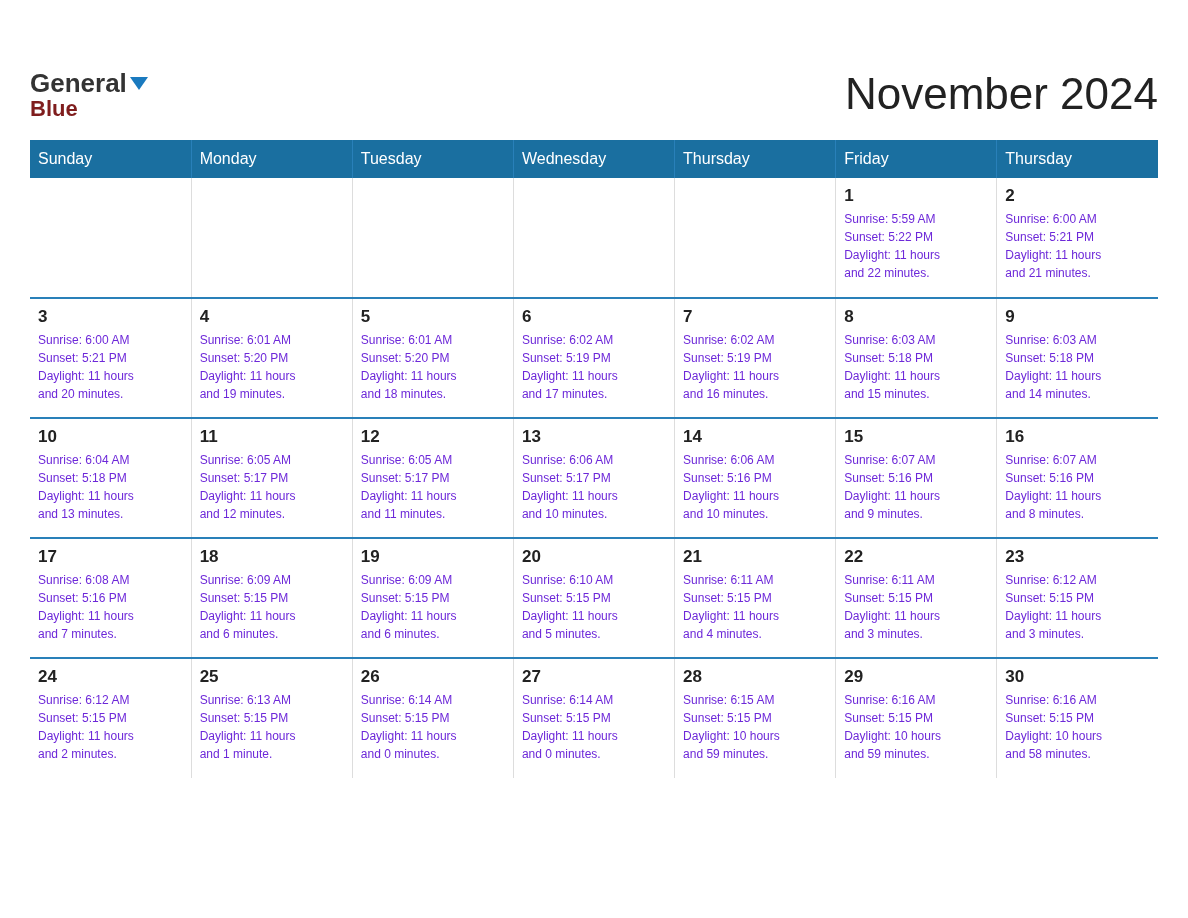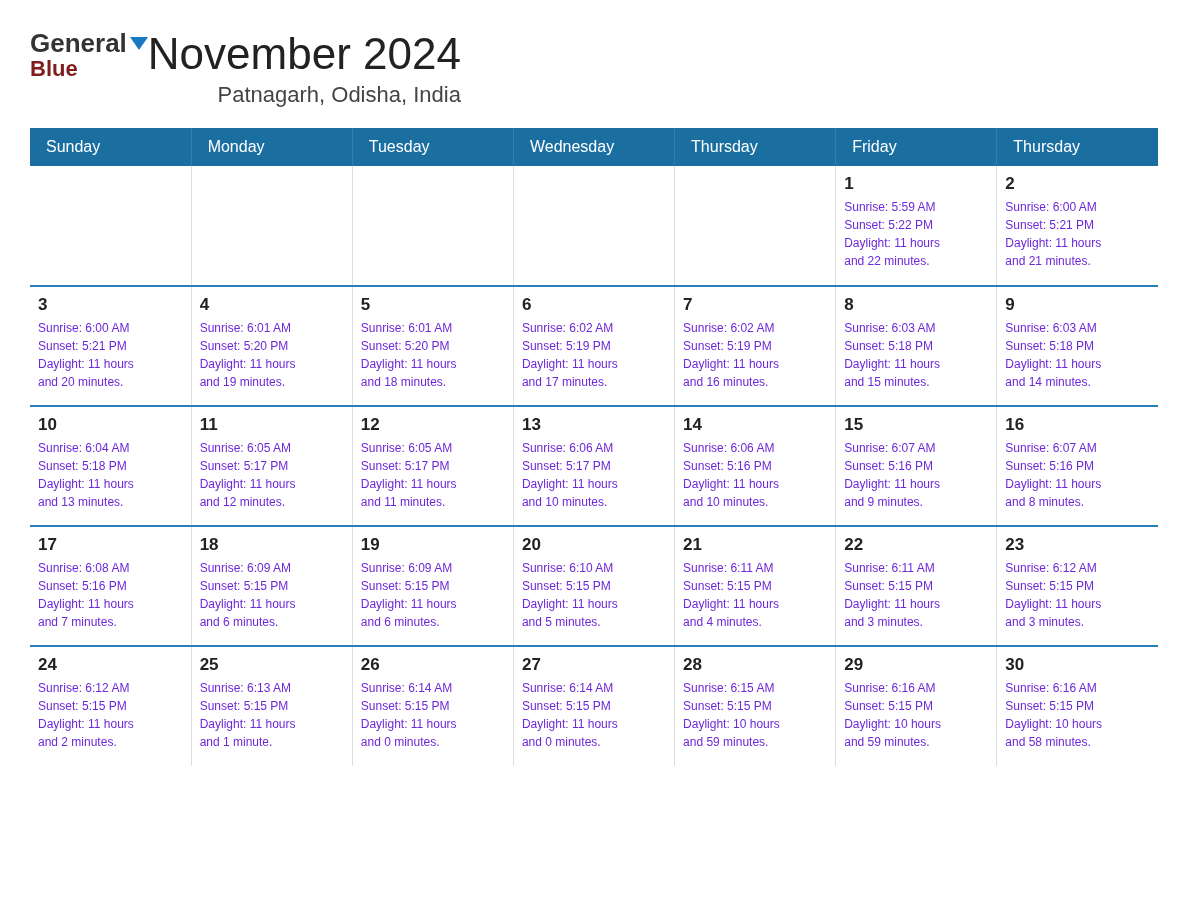--- a/index.html
+++ b/index.html
@@ -4,22 +4,24 @@
   <style>
     * { box-sizing: border-box; margin: 0; padding: 0; }
     body {
       font-family: Arial, sans-serif;
       background: #fff;
       padding: 30px;
       color: #333;
     }
     .header {
       display: flex;
+      justify-content: space-between;
       align-items: flex-start;
       margin-bottom: 20px;
+      margin-top: 40px;
     }
     .logo {
       display: flex;
       flex-direction: column;
       align-items: flex-start;
     }
     .logo-general {
       font-size: 26px;
       font-weight: bold;
       color: #333;
@@ -51,21 +53,21 @@
       border-collapse: collapse;
       table-layout: fixed;
     }
     .calendar thead tr {
       background-color: #1a6fa0;
     }
     .calendar thead th {
       color: #fff;
       font-size: 16px;
       font-weight: normal;
-      padding: 10px 16px;
+      padding: 10px 8px;
       text-align: left;
       border-right: 1px solid #2980b9;
     }
     .calendar thead th:last-child {
       border-right: none;
     }
     .calendar tbody tr {
       border-bottom: 2px solid #2980b9;
     }
     .calendar tbody td {
@@ -104,21 +106,20 @@
 
 <div class="header">
   <div class="logo">
     <div class="logo-general">
       General<span style="display:inline-block;width:0;height:0;border-left:9px solid transparent;border-right:9px solid transparent;border-top:13px solid #1a7abf;margin-left:3px;vertical-align:middle;position:relative;top:-2px;"></span>
     </div>
     <div class="logo-blue-line">Blue</div>
   </div>
   <div class="title-section">
     <div class="month-title">November 2024</div>
-    <div class="location-title">Patnagarh, Odisha, India</div>
   </div>
 </div>
 
 <table class="calendar">
   <thead>
     <tr>
       <th>Sunday</th>
       <th>Monday</th>
       <th>Tuesday</th>
       <th>Wednesday</th>

